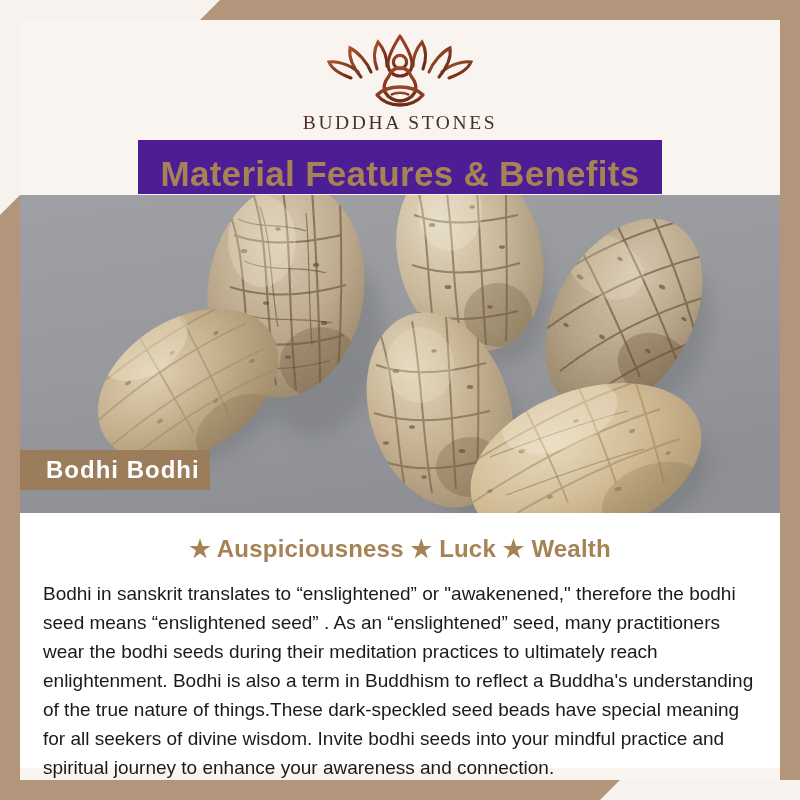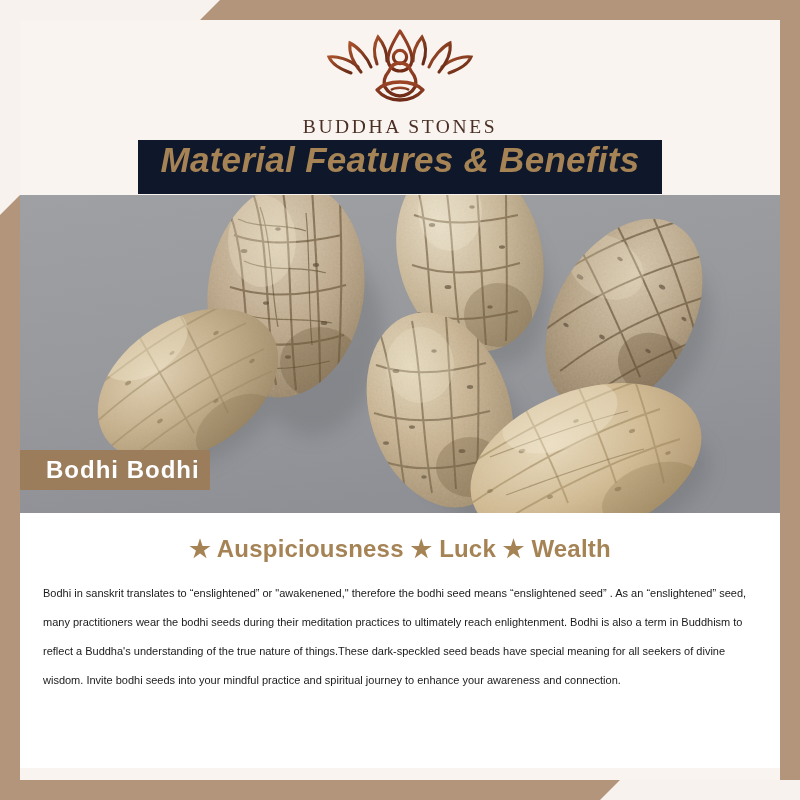--- a/index.html
+++ b/index.html
@@ -72,21 +72,21 @@
   
   .logo-area {
     position: absolute;
     left: 0;
     top: 0;
     width: 760px;
     height: 118px;
     display: flex;
     flex-direction: column;
     align-items: center;
-    justify-content: space-between;
+    justify-content: center;
     padding-top: 6px;
     box-sizing: border-box;
   }
   .logo-mark {
     width: 178px;
     height: 78px;
     display: block;
   }
   .logo-word {
     margin-top: 3px;
@@ -97,25 +97,24 @@
     font-weight: 400;
   }
 
   
   .title-banner {
     position: absolute;
     left: 118px;
     top: 120px;
     width: 524px;
     height: 54px;
-    background: #0f172a;
+    background: #4c1d95;
     display: flex;
-    align-items: flex-start;
+    align-items: flex-end;
     justify-content: center;
-    font-style: italic;
   }
   .title-text {
     font-size: 35px;
     font-weight: bold;
     color: #a58355;
     letter-spacing: 0.3px;
     white-space: nowrap;
   }
 
   
@@ -165,21 +164,21 @@
     text-align: center;
     font-size: 24px;
     font-weight: bold;
     color: #a58355;
     letter-spacing: 0.2px;
     white-space: nowrap;
   }
   .body-copy {
     margin: 0;
     padding: 16px 23px 0 23px;
-    font-size: 11px;
+    font-size: 19px;
     line-height: 29px;
     color: #1a1a1a;
     text-align: left;
     font-weight: 500;
   }
 </style>
 </head>
 <body>
 
 <div id="poster">

